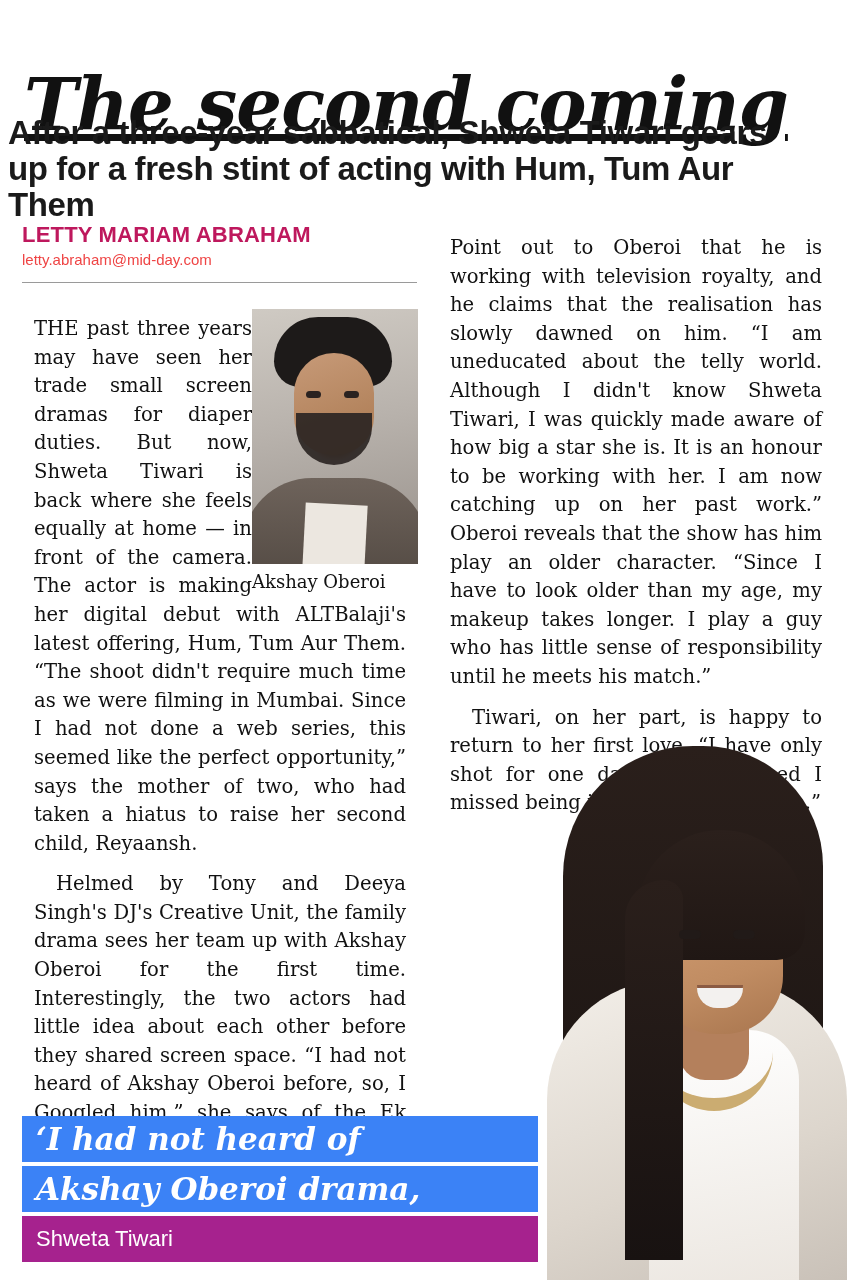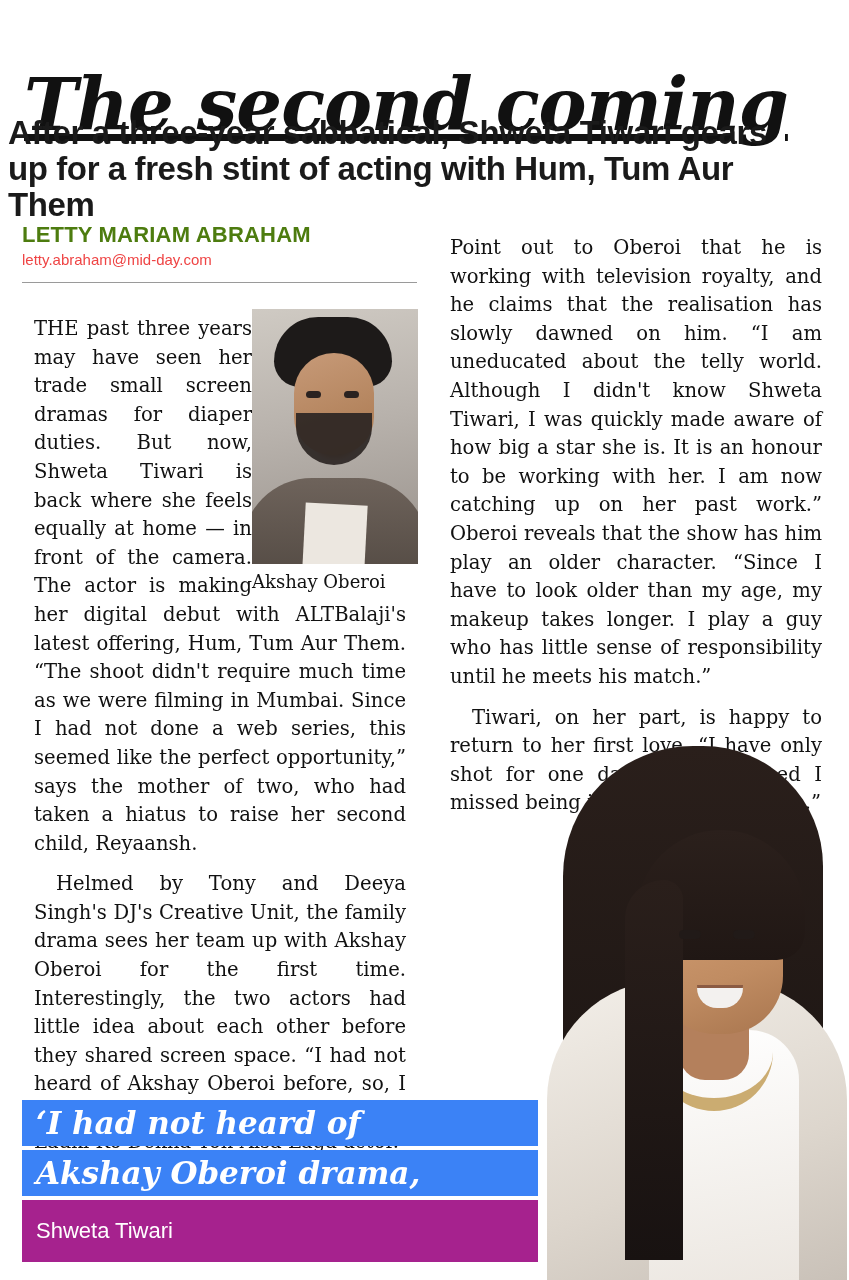--- a/index.html
+++ b/index.html
@@ -57,21 +57,21 @@
     left: 22px;
     top: 222px;
     width: 400px;
   }
   .byline-name {
     font-family: "Liberation Sans", sans-serif;
     font-weight: 700;
     font-size: 22px;
     line-height: 26px;
     letter-spacing: 0.2px;
-    color: #4d7c0f;
+    color: #be185d;
   }
   .byline-email {
     font-family: "Liberation Sans", sans-serif;
     font-size: 15px;
     line-height: 20px;
     color: #ef4444;
     margin-top: 2px;
   }
   .byline-rule {
     position: absolute;
@@ -283,21 +283,21 @@
     padding: 0 14px;
     margin-bottom: 4px;
     white-space: nowrap;
   }
   .pq-attrib {
     background: #a6228e;
     color: #ffffff;
     font-family: "Liberation Sans", sans-serif;
     font-size: 22px;
     line-height: 46px;
-    padding: 8px 14px;
+    padding: 0 14px;
   }
 </style>
 </head>
 <body>
 
 <div class="page">
 
   <h1 class="headline">The second coming</h1>
 
   <div class="standfirst">After a three-year sabbatical, Shweta Tiwari gears up for a fresh stint of acting with Hum, Tum Aur Them</div>

